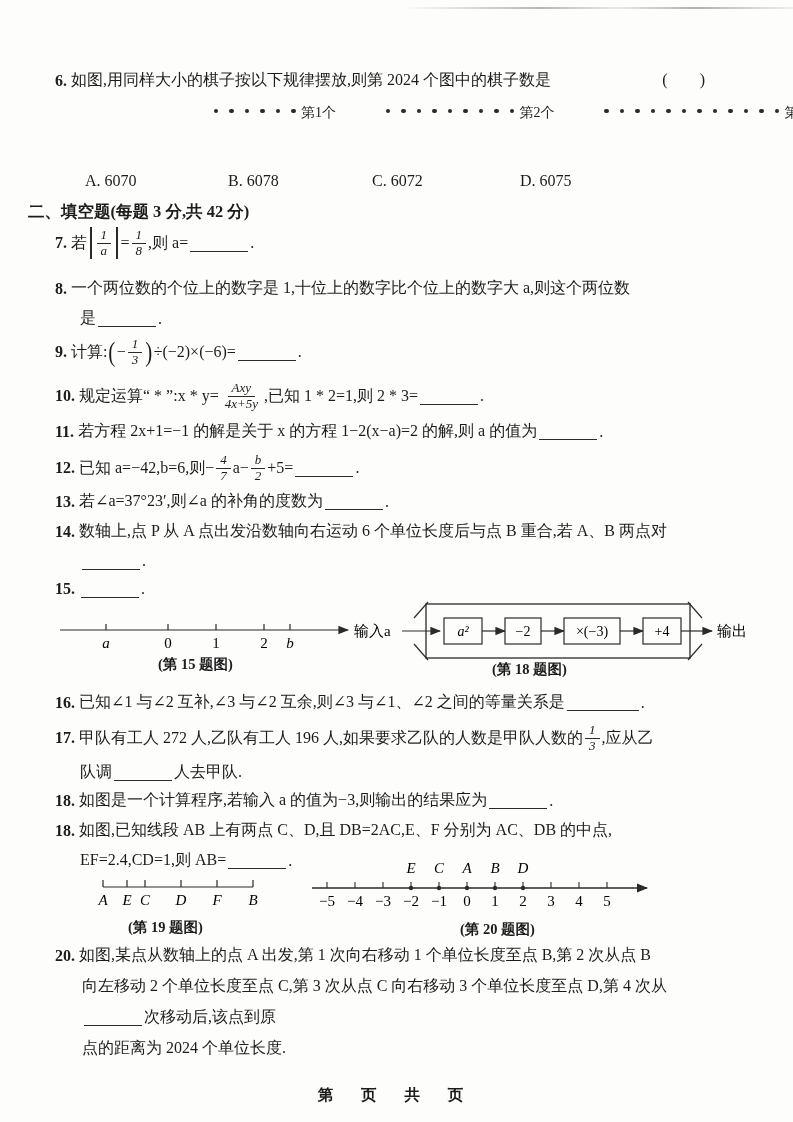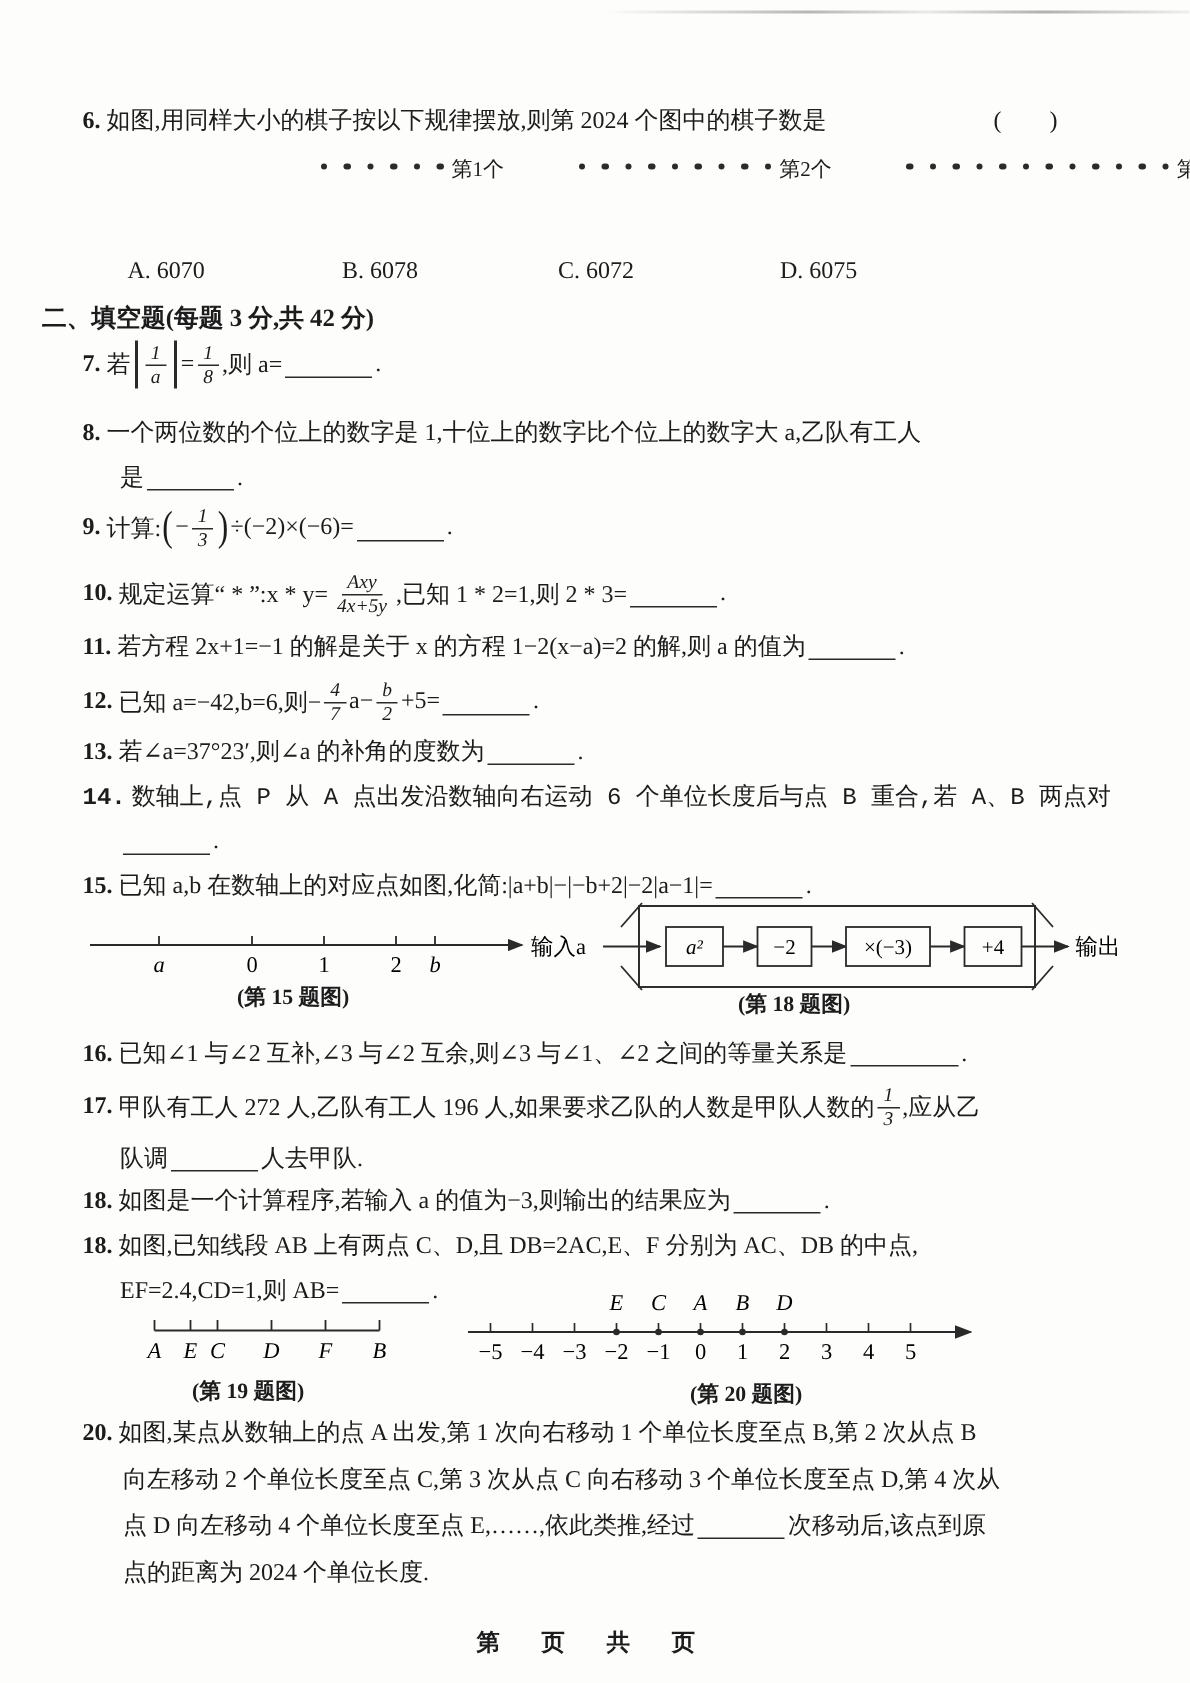--- a/index.html
+++ b/index.html
@@ -146,21 +146,21 @@
       <span class="num">1</span>
       <span class="den">8</span>
     </span>
   <span>,则 a=</span>
   <span class="blank"></span>
   <span>.</span>
 </div>
 
 <div class="abs qline" style="left:55px;top:278px;">
   <span class="qnum">8.</span>
-  <span>一个两位数的个位上的数字是 1,十位上的数字比个位上的数字大 a,乙队有工人</span>
+  <span>一个两位数的个位上的数字是 1,十位上的数字比个位上的数字大 a,则这个两位数</span>
 </div>
 <div class="abs qline" style="left:80px;top:308px;">
   <span>是</span>
   <span class="blank"></span>
   <span>.</span>
 </div>
 
 <div class="abs qline" style="left:55px;top:332px;height:40px;">
   <span class="qnum">9.</span>
   <span>计算:</span>
@@ -212,32 +212,31 @@
   <span>.</span>
 </div>
 
 <div class="abs qline" style="left:55px;top:491px;">
   <span class="qnum">13.</span>
   <span>若∠a=37°23′,则∠a 的补角的度数为</span>
   <span class="blank"></span>
   <span>.</span>
 </div>
 
-<div class="abs qline" style="left:55px;top:521px;font-family:Liberation Mono, monospace;">
+<div class="abs qline" style="left:55px;top:521px;">
   <span class="qnum">14.</span>
   <span>数轴上,点 P 从 A 点出发沿数轴向右运动 6 个单位长度后与点 B 重合,若 A、B 两点对</span>
 </div>
 <div class="abs qline" style="left:80px;top:552px;">
   <span class="blank"></span>
   <span>.</span>
 </div>
 
 <div class="abs qline" style="left:55px;top:580px;">
   <span class="qnum">15.</span>
-  <span>已知 a,b 在数轴上的对应点如图,化简:|a+b|−|−b+2|−2|a−1|=</span>
   <span class="blank"></span>
   <span>.</span>
 </div>
 
 <svg class="abs" style="left:58px;top:610px;" width="300" height="46">
   <defs>
       <marker id="ah15" markerWidth="9" markerHeight="7" refX="8" refY="3.5" orient="auto">
         <path d="M0,0 L9,3.5 L0,7 z" fill="#2a2a2a"></path>
       </marker>
     </defs>
@@ -383,21 +382,20 @@
 <div class="abs figcap" style="left:428px;top:920px;margin-left:32px;">(第 20 题图)</div>
 
 <div class="abs qline" style="left:55px;top:945px;">
   <span class="qnum">20.</span>
   <span>如图,某点从数轴上的点 A 出发,第 1 次向右移动 1 个单位长度至点 B,第 2 次从点 B</span>
 </div>
 <div class="abs qline" style="left:82px;top:976px;">
   <span>向左移动 2 个单位长度至点 C,第 3 次从点 C 向右移动 3 个单位长度至点 D,第 4 次从</span>
 </div>
 <div class="abs qline" style="left:82px;top:1007px;">
-  <span>点 D 向左移动 4 个单位长度至点 E,……,依此类推,经过</span>
   <span class="blank"></span>
   <span>次移动后,该点到原</span>
 </div>
 <div class="abs qline" style="left:82px;top:1038px;">
   <span>点的距离为 2024 个单位长度.</span>
 </div>
 
 <div class="abs footer" style="left:50%;top:1085px;transform:translateX(-50%);">第 页 共 页</div>
 
 </body></html>

